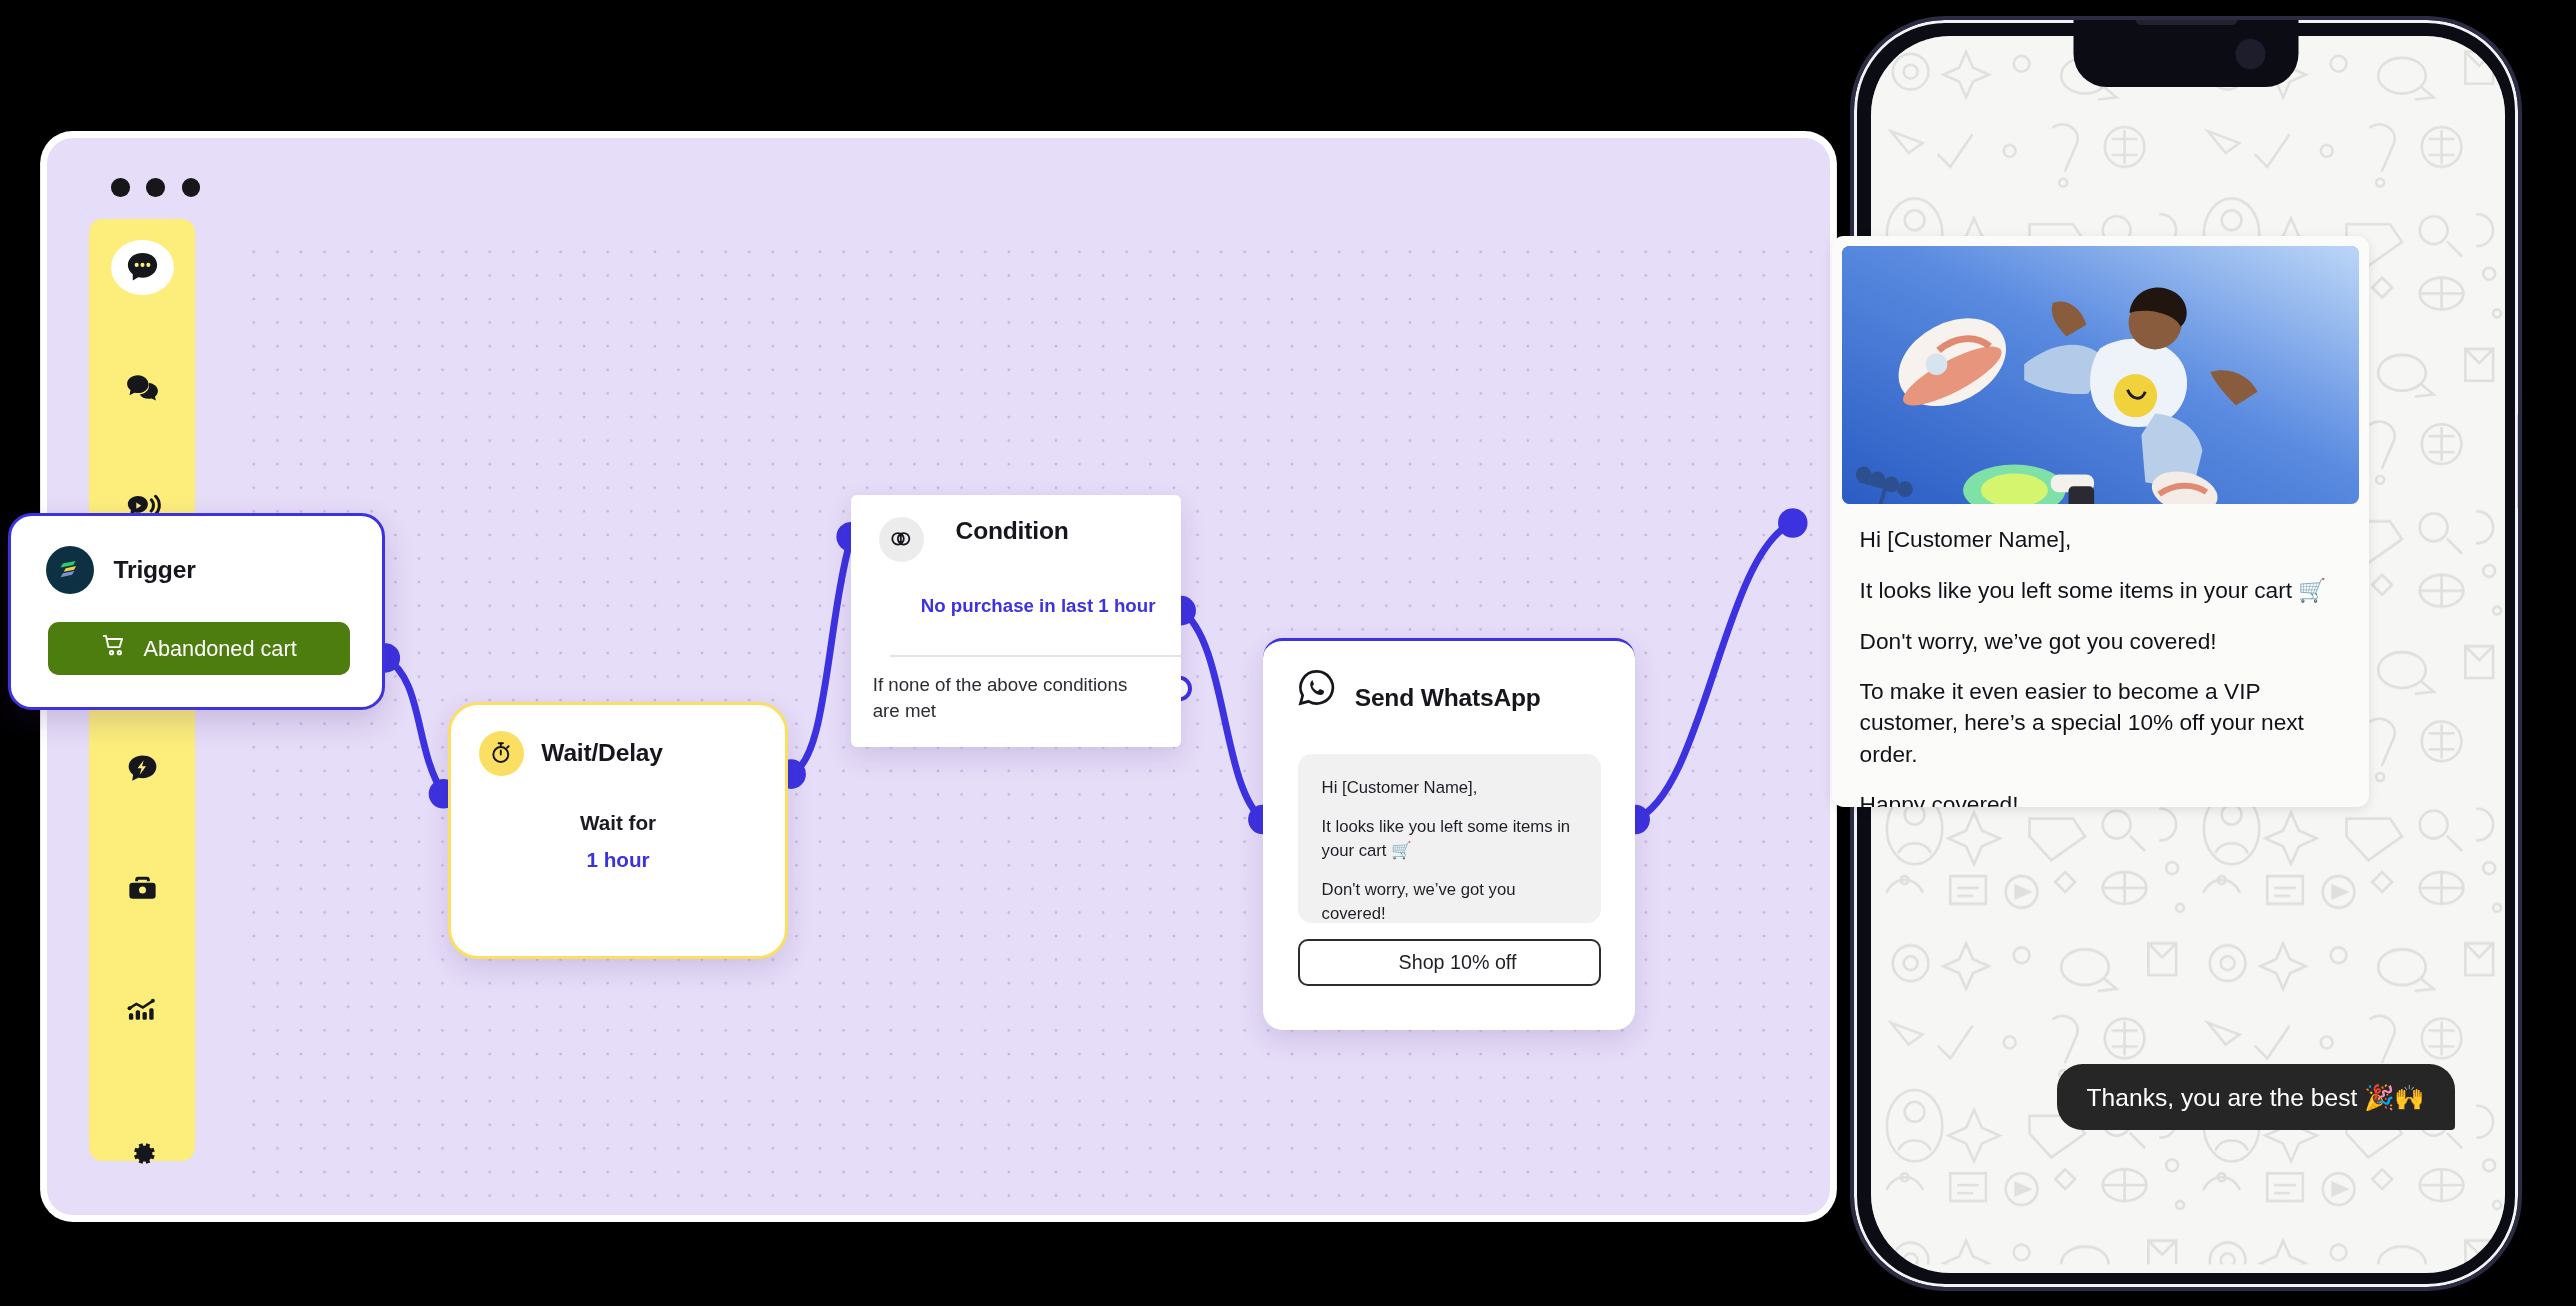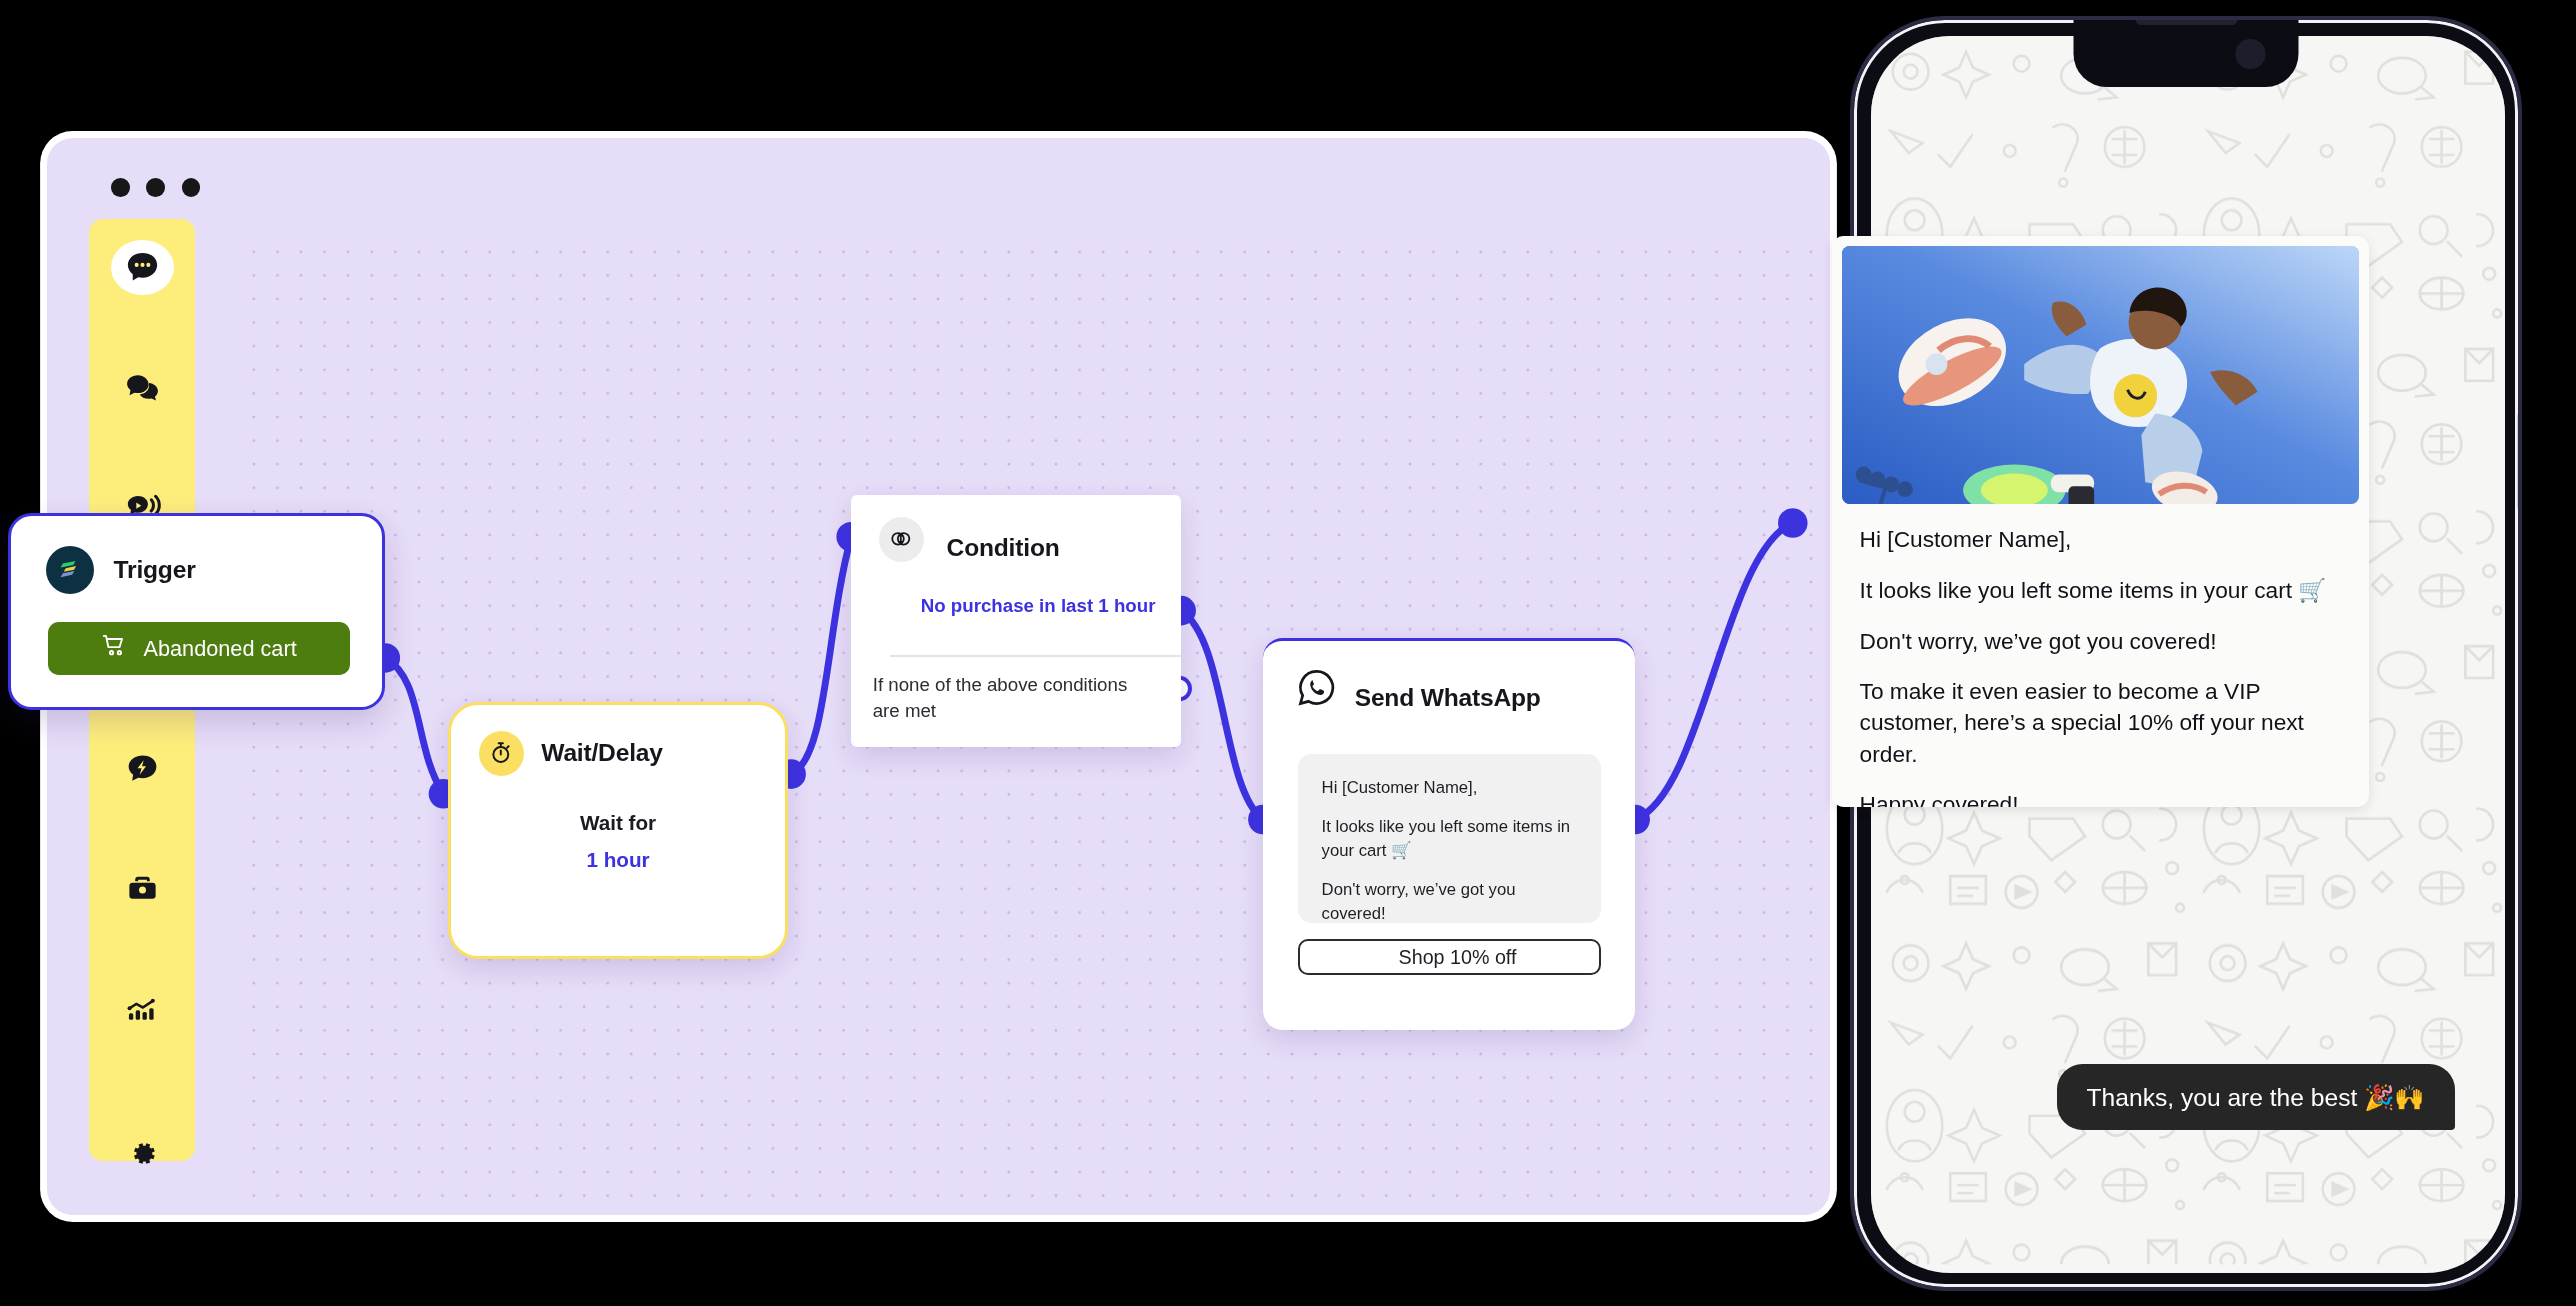--- a/index.html
+++ b/index.html
@@ -114,21 +114,21 @@
   #node-wait .wait-value {
     font-size: 20.7px; font-weight: 700; color: #3d32e0; margin-top: 13.8px;
   }
 
   
   #node-condition {
     left: 851px; top: 495px; width: 330px; height: 252px;
     border-radius: 5.9px;
   }
   #node-condition .hdr {
-    display: flex; align-items: flex-end; gap: 23px;
+    display: flex; align-items: flex-start; gap: 32px;
     padding: 21.7px 0 0 27.6px;
   }
   .icon-circle-grey {
     width: 45px; height: 45px; border-radius: 50%;
     background: #ececed; flex: 0 0 45px;
     display: flex; align-items: center; justify-content: center;
   }
   #cond-branch-1 {
     position: absolute; left: 0; right: 25.6px; top: 100px;
     text-align: right;
@@ -156,21 +156,21 @@
   #wa-bubble {
     position: absolute; left: 35px; top: 113px;
     width: 303px; height: 169px;
     background: #f1f1f2; border-radius: 13.8px;
     padding: 21.7px 23.6px; font-size: 16.7px; color: #1e1e25;
     line-height: 1.42;
   }
   #wa-bubble p + p { margin-top: 15.8px; }
   #shop-btn {
     position: absolute; left: 35px; top: 298px;
-    width: 303px; height: 36px;
+    width: 303px; height: 47px;
     background: #fff; border: 2px solid #2b2b31; border-radius: 9.9px;
     font-size: 19.7px; color: #1e1e25;
     font-family: "Liberation Sans", sans-serif; cursor: pointer; padding-left: 16px;
   }
 
   
   #wires { position: absolute; left: 0; top: 0; width: 2576px; height: 1306px;
            pointer-events: none; overflow: visible; }
 
   

